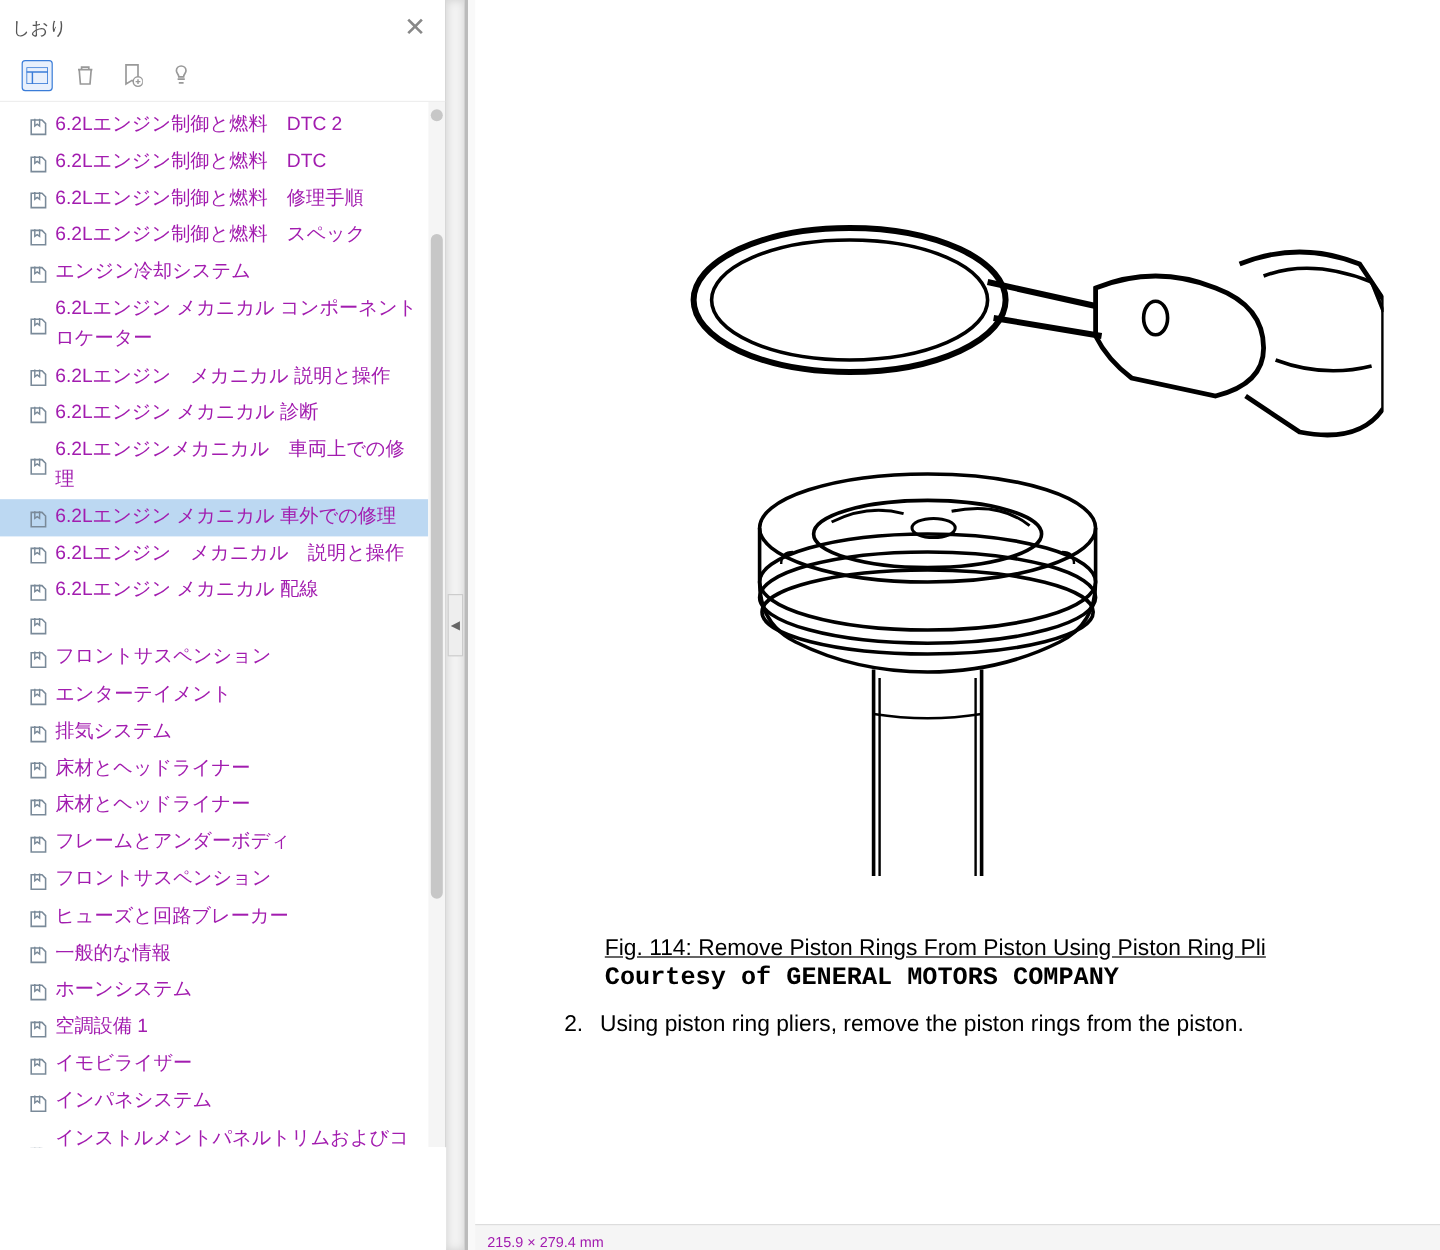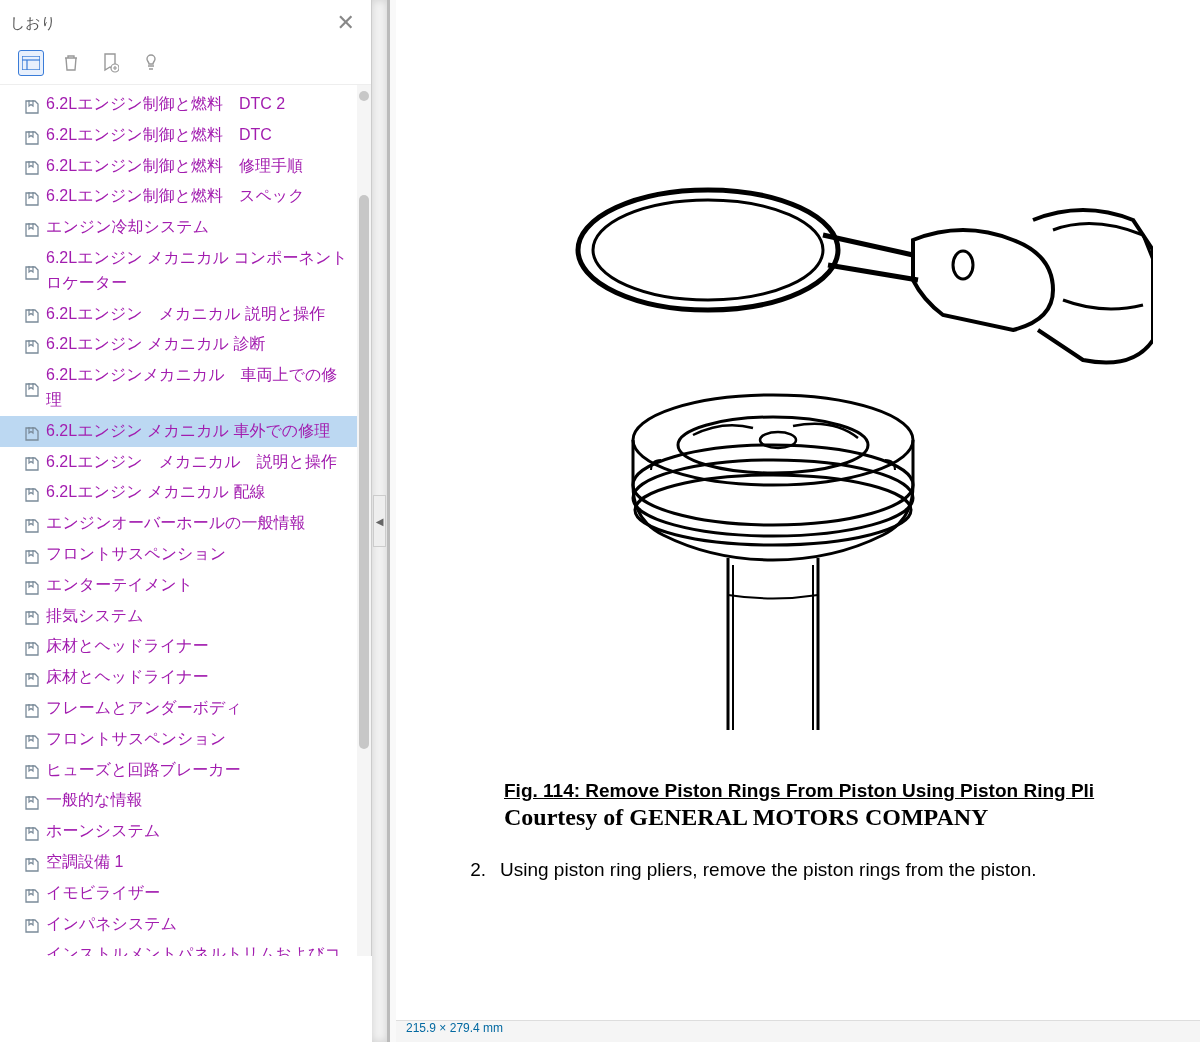--- a/index.html
+++ b/index.html
@@ -17,26 +17,26 @@
 .bk-ico{flex-shrink:0;width:16px;height:16px;margin-top:3px;color:#7a8a99}
 .scroll{position:absolute;right:0;top:0;width:14px;height:100%;background:#f5f5f5}
 .thumb{position:absolute;right:2px;width:10px;background:#c7c7c7;border-radius:5px}
 .thumb.t1{top:6px;height:10px}
 .thumb.t2{top:110px;height:554px}
 .main{flex:1;position:relative;background:#f9f9f9}
 .splitter{position:absolute;left:0;top:0;width:18px;height:100%;background:#f3f3f3;border-right:3px solid #bbb;box-shadow:inset 0 0 8px rgba(0,0,0,.15)}
 .split-btn{position:absolute;left:1px;top:50%;transform:translateY(-50%);width:13px;height:52px;background:#eee;border:1px solid #ccc;display:flex;align-items:center;justify-content:center;color:#666;font-size:10px}
 .page{position:absolute;left:24px;top:0;right:0;bottom:22px;background:#fff;padding:30px 0 30px 50px;overflow:hidden}
 .fig-img{width:680px;height:680px;margin:40px auto 30px;display:flex;align-items:center;justify-content:center;color:#aaa;font-size:13px}
-.caption{margin:6px 12px 2px 58px;font-family:Arial,sans-serif;font-size:19px;font-weight:700}
+.caption{margin:6px 12px 2px 58px;font-family:Arial,sans-serif;font-size:19px;font-weight:400}
 .caption .t{text-decoration:underline}
-.courtesy{margin:0 0 28px 58px;font-family:Liberation Serif, serif;font-size:24px;font-weight:700}
+.courtesy{margin:0 0 16px 58px;font-family:Liberation Mono, monospace;font-size:21px;font-weight:700}
 .step{margin-left:4px;font-family:Arial,sans-serif;font-size:19px;display:flex;gap:14px}
 .stepn{width:36px;text-align:right}
-.status{position:absolute;left:24px;bottom:0;height:22px;display:flex;align-items:flex-start;padding:0 10px;color:#0369a1;font-size:12px;background:#f5f5f5;border-top:1px solid #ddd;right:0}
+.status{position:absolute;left:24px;bottom:0;height:22px;display:flex;align-items:flex-end;padding:0 10px;color:#a21caf;font-size:12px;background:#f5f5f5;border-top:1px solid #ddd;right:0}
 </style>
 </head>
 <body>
 
 <div class="sidebar">
   <div class="sb-head">
     <span>しおり</span>
     <span class="x-btn">✕</span>
   </div>
   <div class="tb">
@@ -149,21 +149,20 @@
               <path d="M2 2h9l3 3v9H2z" fill="none" stroke="currentColor" stroke-width="1.3"></path>
               <path d="M5 1v6l2-1.5L9 7V1" fill="none" stroke="currentColor" stroke-width="1.2"></path>
             </svg></span>
           <span>6.2Lエンジン メカニカル  配線</span>
         </div>
         <div class="item">
           <span class="bk-ico"><svg width="16" height="16" viewBox="0 0 16 16">
               <path d="M2 2h9l3 3v9H2z" fill="none" stroke="currentColor" stroke-width="1.3"></path>
               <path d="M5 1v6l2-1.5L9 7V1" fill="none" stroke="currentColor" stroke-width="1.2"></path>
             </svg></span>
-          <span>エンジンオーバーホールの一般情報</span>
         </div>
         <div class="item">
           <span class="bk-ico"><svg width="16" height="16" viewBox="0 0 16 16">
               <path d="M2 2h9l3 3v9H2z" fill="none" stroke="currentColor" stroke-width="1.3"></path>
               <path d="M5 1v6l2-1.5L9 7V1" fill="none" stroke="currentColor" stroke-width="1.2"></path>
             </svg></span>
           <span>フロントサスペンション</span>
         </div>
         <div class="item">
           <span class="bk-ico"><svg width="16" height="16" viewBox="0 0 16 16">

